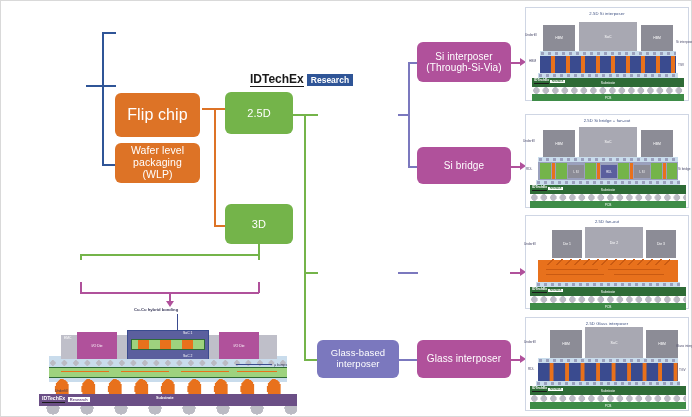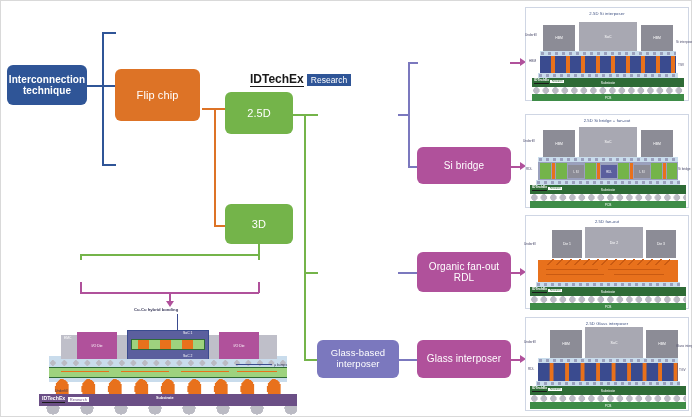--- a/index.html
+++ b/index.html
@@ -51,20 +51,21 @@
 
   
   .brand { position:absolute; display:flex; align-items:center; gap:3px; }
   .brand .name {
     font-weight:bold; color:#1a1a1a; font-size:12px;
     border-bottom:1.5px solid #1a1a1a; line-height:1.05;
   }
   .brand .tag {
     background:#2F5597; color:#ffffff; font-size:8.5px;
     padding:1px 4px 1px 4px;
+    font-weight:bold;
   }
   .brand.mini .name { font-size:5.2px; border-bottom-width:.7px; color:#ffffff; }
   .brand.mini .tag  { font-size:4px; padding:0 2px; background:#ffffff; color:#6B4F86; border:.5px solid #6B4F86;}
   .brand.mini2 .name { font-size:3.4px; border-bottom-width:.5px; color:#ffffff; }
   .brand.mini2 .tag  { font-size:2.6px; padding:0 1.5px; background:#ffffff; color:#2f6b36; }
 
   
   #xsec { position:absolute; }
   .xs { position:absolute; }
   .xs-label { position:absolute; color:#3a3a5a; white-space:nowrap; }
@@ -122,38 +123,38 @@
 
   <div class="ln h c-magenta" style="left:509px; top:61px;  width:12px;"></div>
   <div class="arrow right ar-magenta-r" style="left:519px; top:57px;"></div>
   <div class="ln h c-magenta" style="left:509px; top:165px; width:12px;"></div>
   <div class="arrow right ar-magenta-r" style="left:519px; top:161px;"></div>
   <div class="ln h c-magenta" style="left:509px; top:271px; width:12px;"></div>
   <div class="arrow right ar-magenta-r" style="left:519px; top:267px;"></div>
   <div class="ln h c-magenta" style="left:509px; top:358px; width:12px;"></div>
   <div class="arrow right ar-magenta-r" style="left:519px; top:354px;"></div>
 
-  <div class="box blue" style="left:6px; top:64px; width:80px; height:40px; font-size:10px;">Interconnection technique</div>
-
-
-  <div class="box orange" style="left:114px; top:68px; width:85px; height:52px; font-size:11px;">Flip chip</div>
-
+
+
+  <div class="box orange" style="left:114px; top:92px; width:85px; height:44px; font-size:16px;">Flip chip</div>
+
+  <div class="box orange" style="left:114px; top:142px; width:85px; height:40px; font-size:10.5px;">Wafer level packaging (WLP)</div>
 
   <div class="box green" style="left:224px; top:91px; width:68px; height:42px; font-size:11px;">2.5D</div>
 
   <div class="box green" style="left:224px; top:203px; width:68px; height:40px; font-size:11px;">3D</div>
 
 
 
   <div class="box purple" style="left:316px; top:339px; width:82px; height:38px; font-size:9.5px;">Glass-based interposer</div>
 
+  <div class="box magenta" style="left:416px; top:41px; width:94px; height:40px; font-size:10px;">Si interposer (Through-Si-Via)</div>
 
   <div class="box magenta" style="left:416px; top:146px; width:94px; height:37px; font-size:10px;">Si bridge</div>
 
-  <div class="box magenta" style="left:416px; top:251px; width:94px; height:40px; font-size:10px;">Organic fan-out RDL</div>
 
   <div class="box magenta" style="left:416px; top:339px; width:94px; height:38px; font-size:10px;">Glass interposer</div>
 
 
 
   <div class="brand" style="left:249px; top:72px;">
     <span class="name">IDTechEx</span>
     <span class="tag">Research</span>
   </div>
 

